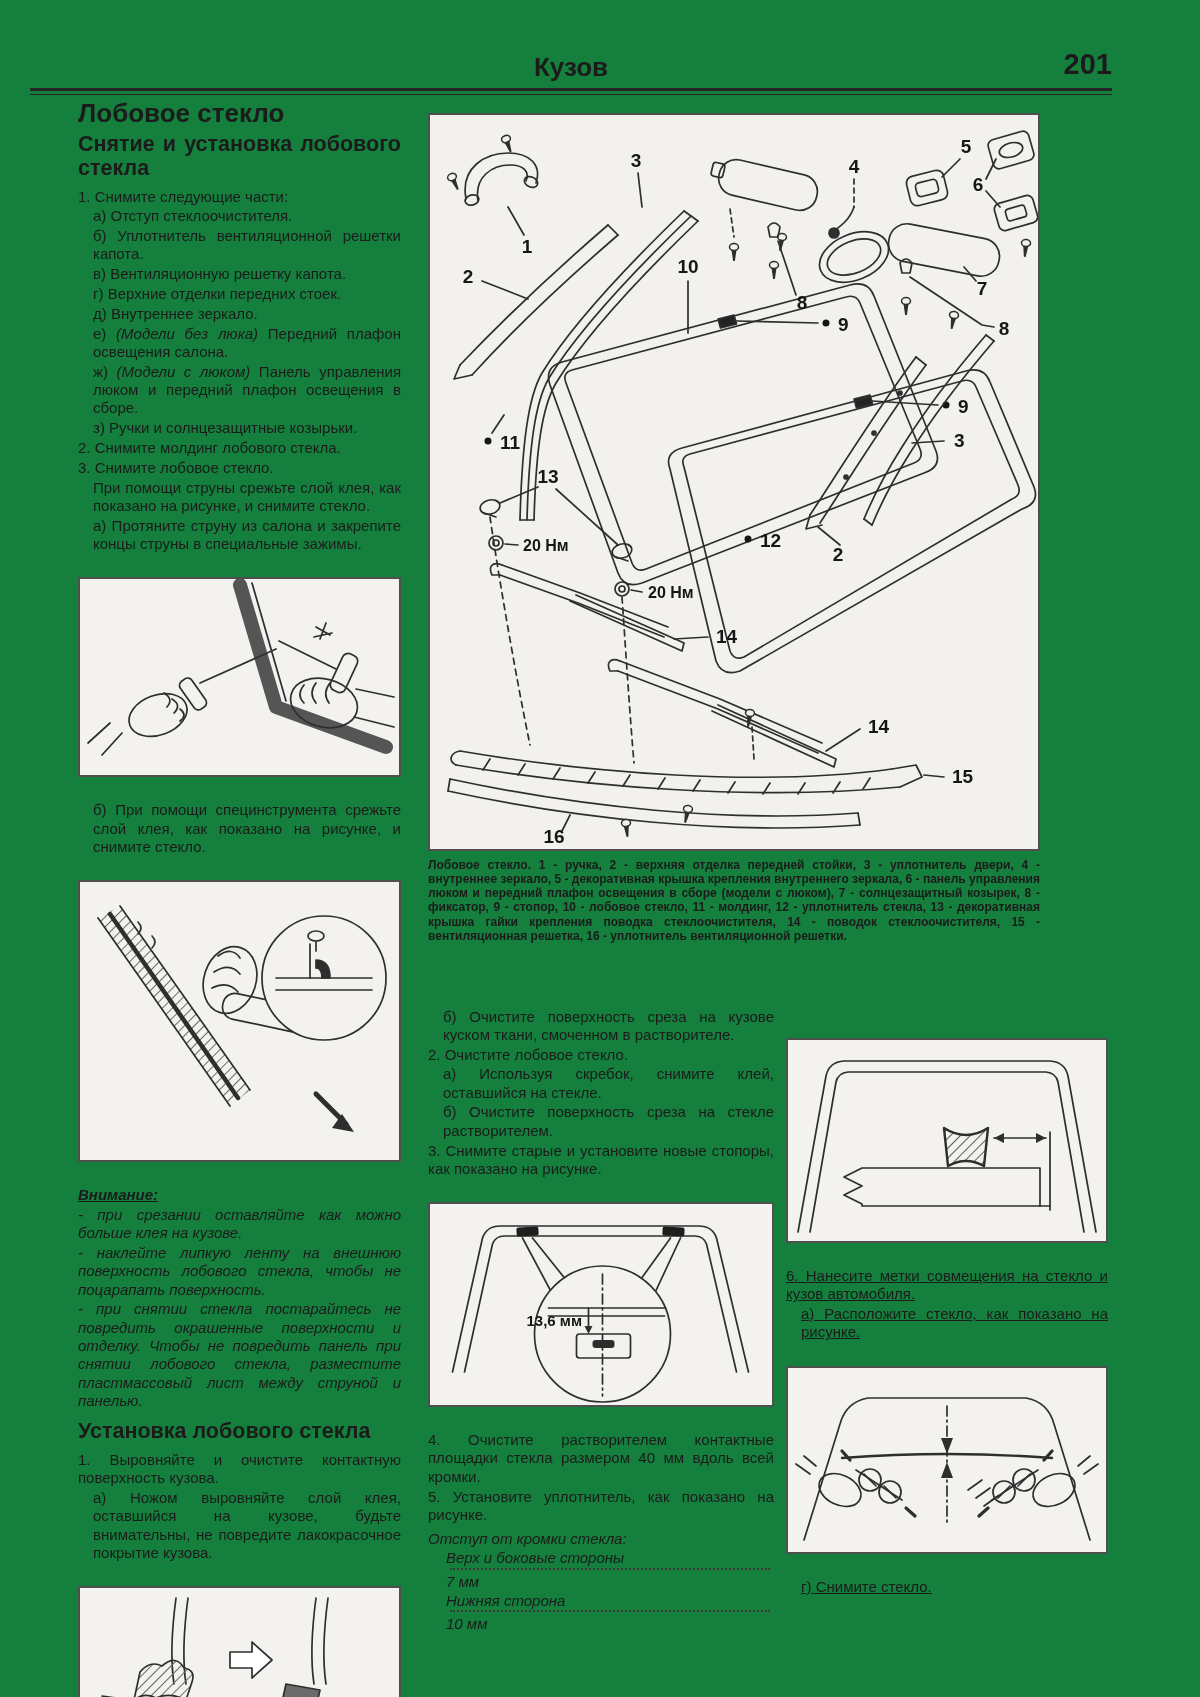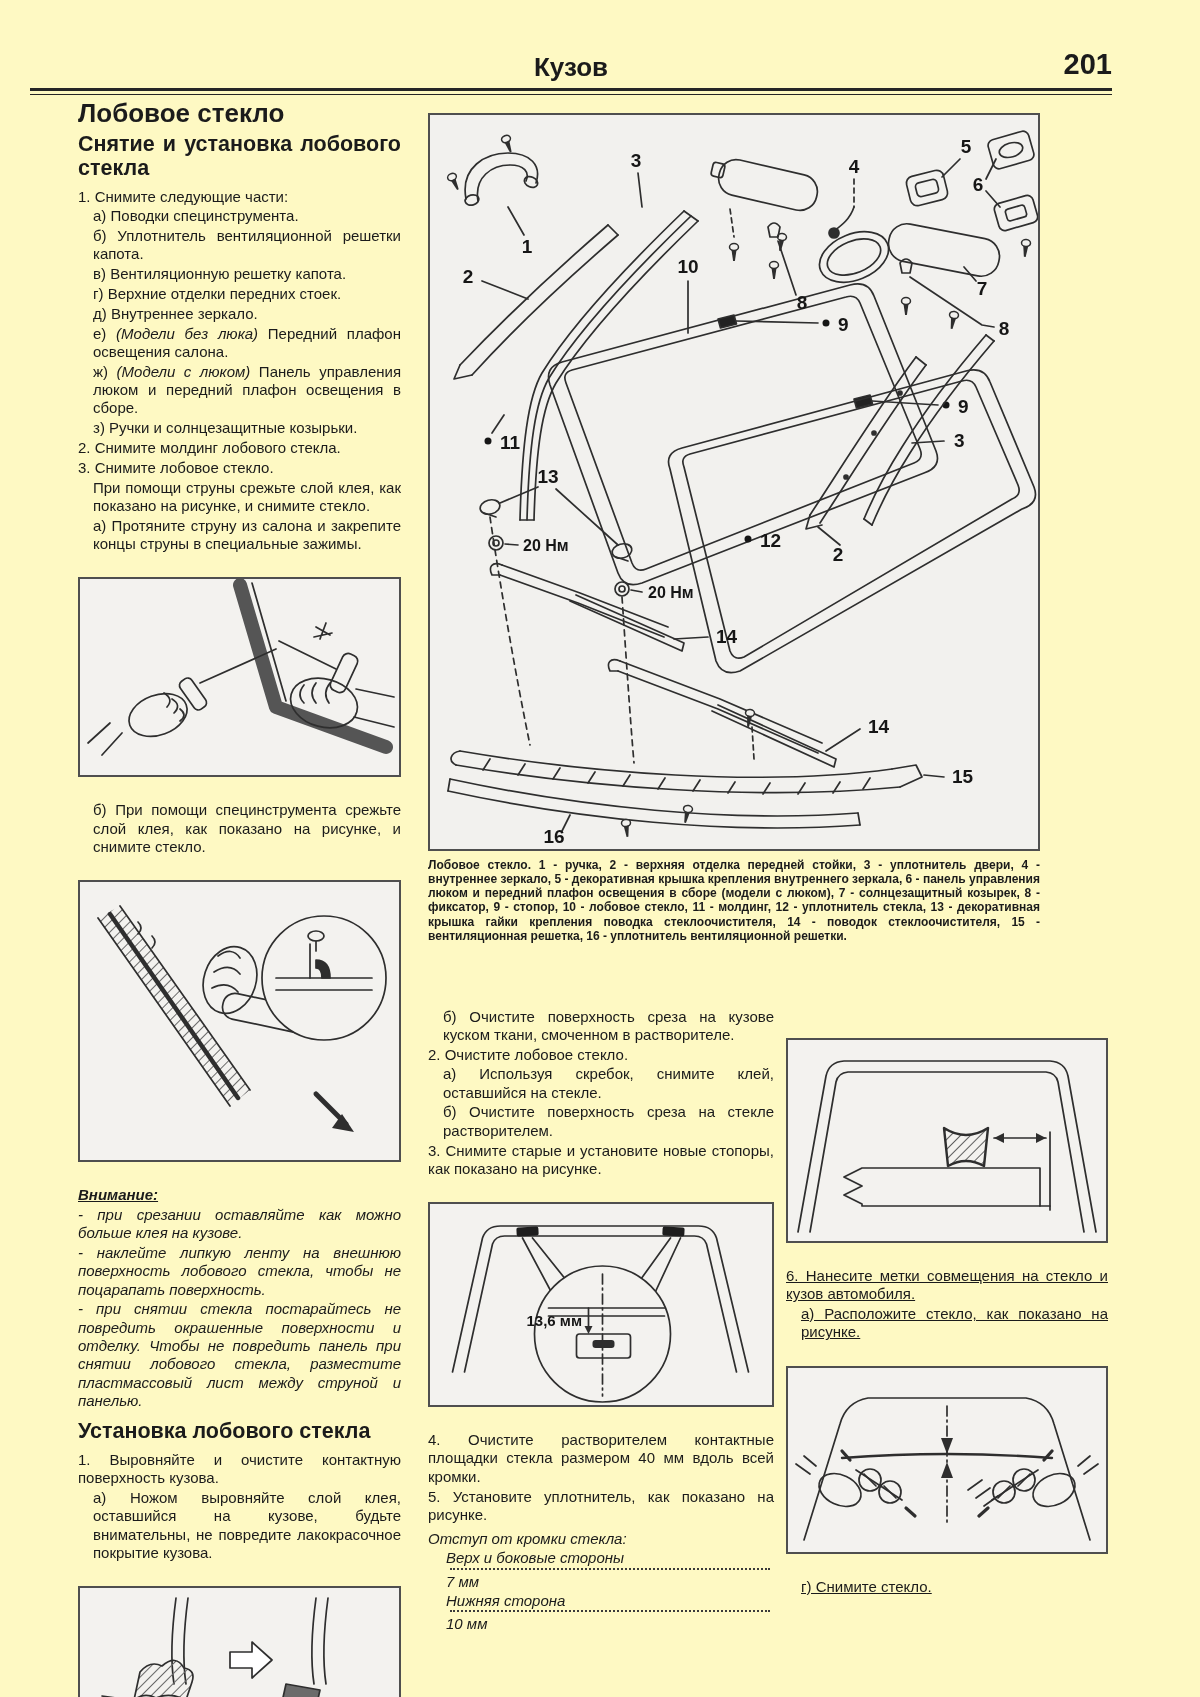--- a/index.html
+++ b/index.html
@@ -1,16 +1,16 @@
 <!DOCTYPE html>
 <html><head>
 <meta charset="utf-8">
 <style>
   html,body{margin:0;padding:0;background:#f0efec;}
-  .page{position:relative;width:1200px;height:1697px;background:#fef9c3;
+  .page{position:relative;width:1200px;height:1697px;background:#15803d;
         font-family:"Liberation Sans",sans-serif;color:#1b1b1b;overflow:hidden;}
   .hdr-title{position:absolute;left:30px;top:52px;width:1082px;text-align:center;
              font-size:26px;font-weight:bold;}
   .hdr-num{position:absolute;left:30px;top:48px;width:1082px;text-align:right;
            font-size:29px;font-weight:bold;}
   .hdr-rule{position:absolute;left:30px;top:88px;width:1082px;height:3px;
             border-top:3px solid #262626;border-bottom:1px solid #262626;}
   .col{position:absolute;font-size:15px;line-height:1.22;text-align:justify;}
   .col-left{left:78px;top:100px;width:323px;}
   .col-mid{left:428px;top:1006px;width:346px;}
@@ -43,21 +43,21 @@
 <div class="page">
 
   <div class="hdr-title">Кузов</div>
   <div class="hdr-num">201</div>
   <div class="hdr-rule"></div>
 
   <div class="col col-left">
     <h1>Лобовое стекло</h1>
     <h2>Снятие и установка лобового стекла</h2>
     <p>1. Снимите следующие части:</p>
-    <p class="sub">а) Поводки специнструмента.</p>
+    <p class="sub">а) Отступ стеклоочистителя.</p>
     <p class="sub">б) Уплотнитель вентиляционной решетки капота.</p>
     <p class="sub">в) Вентиляционную решетку капота.</p>
     <p class="sub">г) Верхние отделки передних стоек.</p>
     <p class="sub">д) Внутреннее зеркало.</p>
     <p class="sub"><span>е)</span> <i>(Модели без люка)</i> <span>Передний плафон освещения салона.</span></p>
     <p class="sub"><span>ж)</span> <i>(Модели с люком)</i> <span>Панель управления люком и передний плафон освещения в сборе.</span></p>
     <p class="sub">з) Ручки и солнцезащитные козырьки.</p>
     <p>2. Снимите молдинг лобового стекла.</p>
     <p>3. Снимите лобовое стекло.</p>
     <p class="sub">При помощи струны срежьте слой клея, как показано на рисунке, и снимите стекло.</p>

